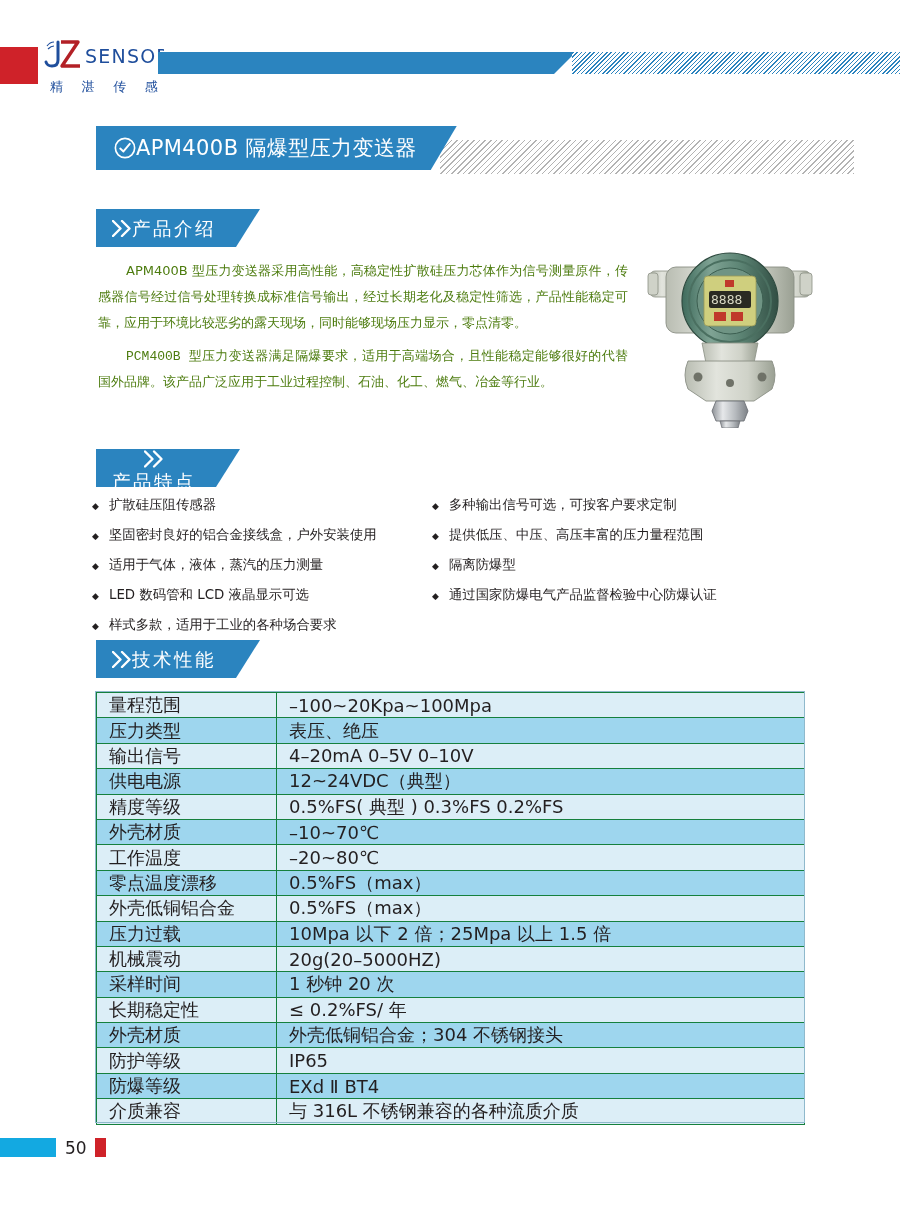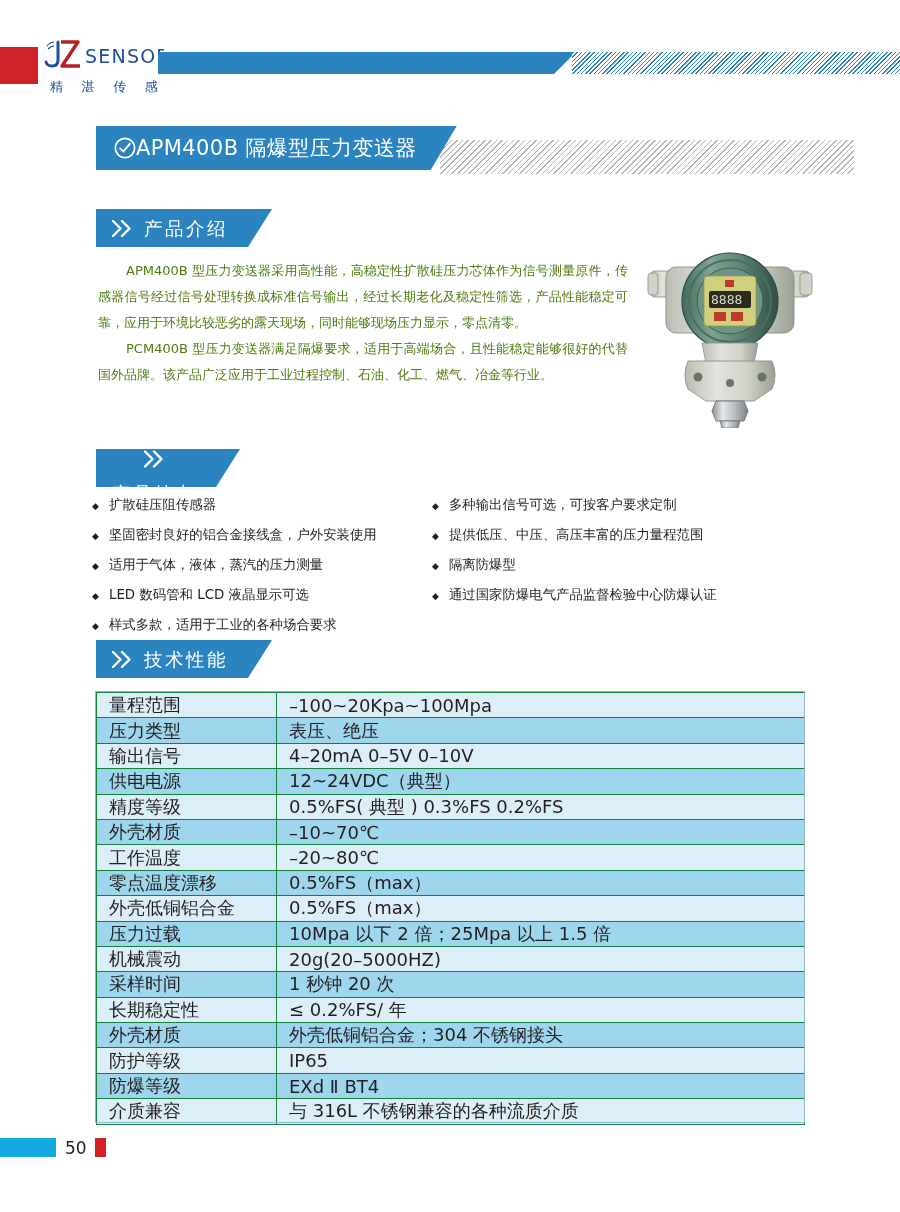--- a/index.html
+++ b/index.html
@@ -116,21 +116,21 @@
 
   
   .section-head {
     position: absolute;
     height: 38px;
     padding: 0 44px 0 16px;
     background: #2b84bf;
     clip-path: polygon(0 0, 100% 0, calc(100% - 24px) 100%, 0 100%);
     display: flex;
     align-items: center;
-    gap: 12px;
+    gap: 0;
   }
 
   .chev-icon {
     width: 20px; height: 17px;
     flex: 0 0 20px;
   }
 
   .section-head-text {
     color: #ffffff;
     font-size: 18.5px;
@@ -153,21 +153,21 @@
 
   .intro-para {
     font-size: 13px;
     line-height: 26px;
     text-indent: 28px;
     text-align: justify;
     color: #4d7c0f;
     font-family: "DejaVu Sans", sans-serif;
   }
 
-  .intro-para + .intro-para { margin-top: 0; }
+  .intro-para + .intro-para { margin-top: 8px; font-family: Liberation Mono, monospace; }
 
   
   .product-photo {
     position: absolute;
     left: 630px; top: 243px;
     width: 200px; height: 185px;
   }
 
   
   .features {

